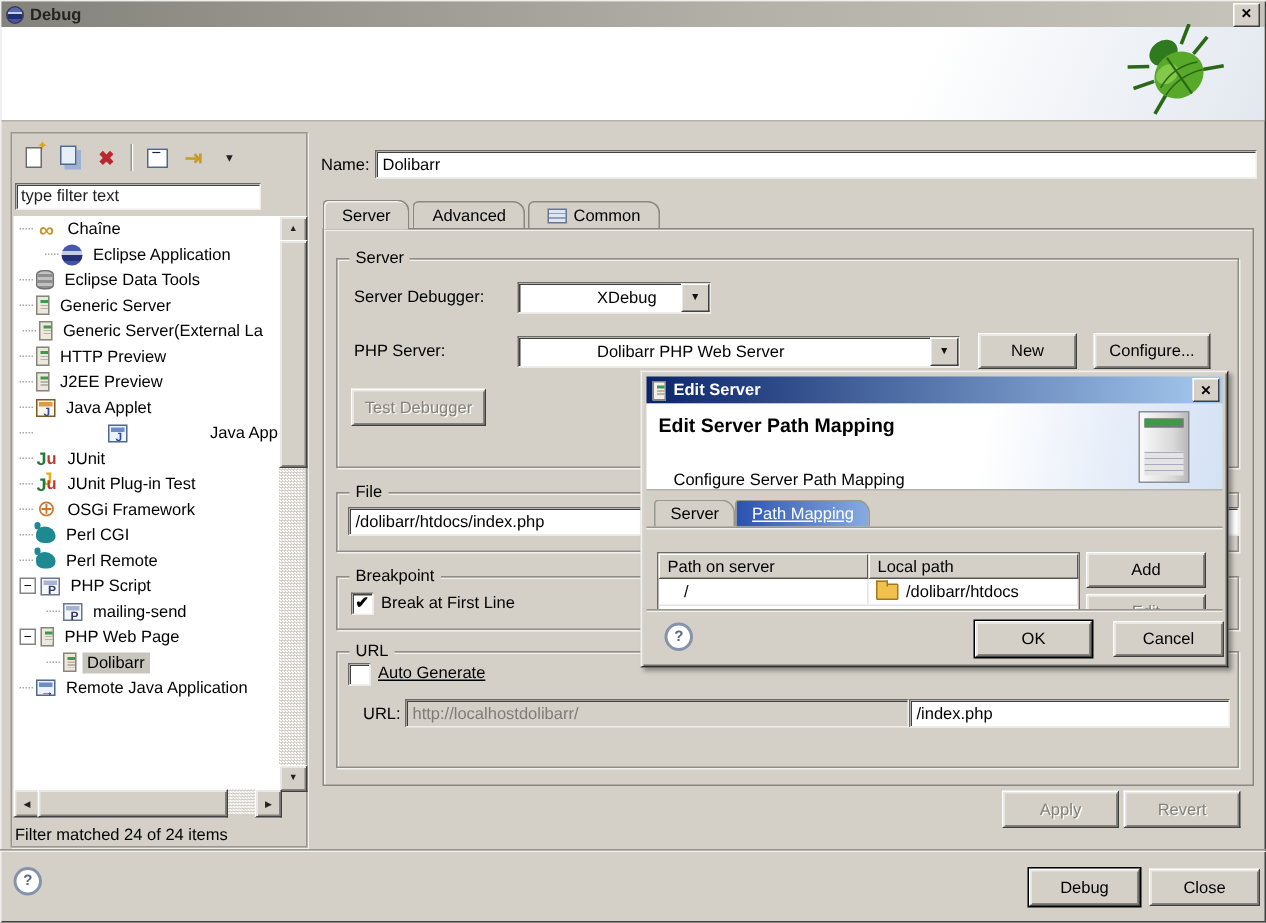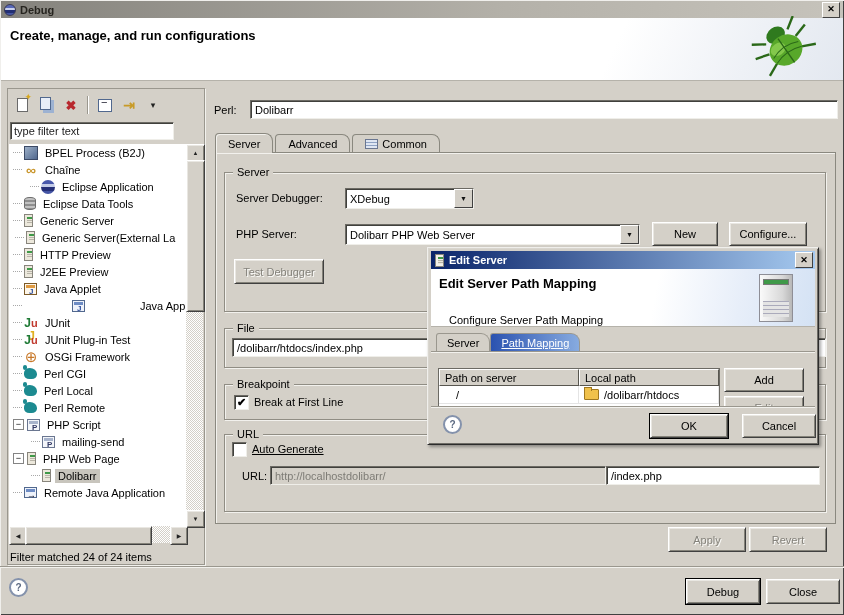--- a/index.html
+++ b/index.html
@@ -23,21 +23,21 @@
   .btn{position:absolute;background:#d4d0c8;border:1px solid;border-color:#fff #404040 #404040 #fff;
     box-shadow:inset 1px 1px 0 #e9e7e2, inset -1px -1px 0 #848279;
     display:flex;align-items:center;justify-content:center;font-size:11px;}
   .btn.default{outline:1px solid #000;text-align:center;}
   .btn.disabled{color:#84827b;text-shadow:1px 1px 0 #fdfdfb;}
   .field{position:absolute;background:#fff;border:1px solid;border-color:#6c6a64 #efeee9 #efeee9 #6c6a64;
     box-shadow:inset 1px 1px 0 #40403c;display:flex;align-items:center;padding:0 4px;}
   .field.disabled{background:#d4d0c8;color:#7e7c76;}
   .combo{position:absolute;background:#fff;border:1px solid;border-color:#6c6a64 #efeee9 #efeee9 #6c6a64;
     box-shadow:inset 1px 1px 0 #40403c;display:flex;align-items:center;}
-  .combo .cv{flex:1;padding:0 4px;white-space:nowrap;overflow:hidden;}
+  .combo .cv{flex:1;padding:0 4px;white-space:nowrap;overflow:hidden;margin-left:48px;}
   .combo .cbtn{width:17px;align-self:stretch;background:#d4d0c8;border:1px solid;border-color:#fff #404040 #404040 #fff;
     display:flex;align-items:center;justify-content:center;font-size:7px;color:#111;}
   .group{position:absolute;border:1px solid #908d84;box-shadow:1px 1px 0 #f2f1ed, inset 1px 1px 0 #f2f1ed;}
   .glegend{position:absolute;top:-7px;left:8px;background:#d4d0c8;padding:0 4px;}
   .cb{position:absolute;width:13px;height:13px;background:#fff;border:1px solid;border-color:#6c6a64 #efeee9 #efeee9 #6c6a64;
     box-shadow:inset 1px 1px 0 #40403c;display:flex;align-items:center;justify-content:center;font-size:11px;font-weight:bold;line-height:1;}
   .lbl{position:absolute;white-space:nowrap;}
   .helpcircle{position:absolute;width:15px;height:15px;border:2px solid #8492ac;border-radius:50%;
     display:flex;align-items:center;justify-content:center;font-size:10px;font-weight:bold;color:#5a6880;background:#fff;}
   
@@ -146,21 +146,20 @@
 
 <div id="win">
 
   <div class="titlebar">
     <span class="ic-eclipse-sphere"></span>
     <span class="ttext">Debug</span>
     <span class="xbtn">✕</span>
   </div>
 
   <div class="banner">
-    <h1>Create, manage, and run configurations</h1>
     <svg class="bug" viewBox="0 0 86 62">
       <g transform="rotate(-35 43 34)">
         <g stroke="#2a6818" stroke-width="2.4" fill="none">
           <path d="M30 18 L18 10"></path>
             <path d="M27 28 L13 24"></path>
             <path d="M28 40 L15 46"></path>
           <path d="M56 18 L68 10"></path>
             <path d="M59 28 L73 24"></path>
             <path d="M58 40 L71 46"></path>
         </g>
@@ -181,25 +180,20 @@
         <span class="tbicon tb-delete"></span>
         <span class="tbsep"></span>
         <span class="tbicon tb-collapse-all"></span>
         <span class="tbicon tb-filter"></span>
         <span class="tbicon tb-filter-menu"></span>
       </div>
     <input class="filterbox" value="type filter text" style="">
     <div class="treewrap" id="tree">
         <div class="tree-row" style="padding-left: 4px;">
           <span class="stub"></span>
-          <span class="ic ic-bpel"></span>
-          <span class="tlabel">BPEL Process (B2J)</span>
-        </div>
-        <div class="tree-row" style="padding-left: 4px;">
-          <span class="stub"></span>
           <span class="ic ic-chain"></span>
           <span class="tlabel">Chaîne</span>
         </div>
         <div class="tree-row" style="padding-left: 21px;">
           <span class="stub"></span>
           <span class="ic ic-eclipse"></span>
           <span class="tlabel">Eclipse Application</span>
         </div>
         <div class="tree-row" style="padding-left: 4px;">
           <span class="stub"></span>
@@ -248,25 +242,20 @@
         </div>
         <div class="tree-row" style="padding-left: 4px;">
           <span class="stub"></span>
           <span class="ic ic-osgi"></span>
           <span class="tlabel">OSGi Framework</span>
         </div>
         <div class="tree-row" style="padding-left: 4px;">
           <span class="stub"></span>
           <span class="ic ic-perl"></span>
           <span class="tlabel">Perl CGI</span>
-        </div>
-        <div class="tree-row" style="padding-left: 4px;">
-          <span class="stub"></span>
-          <span class="ic ic-perl"></span>
-          <span class="tlabel">Perl Local</span>
         </div>
         <div class="tree-row" style="padding-left: 4px;">
           <span class="stub"></span>
           <span class="ic ic-perl"></span>
           <span class="tlabel">Perl Remote</span>
         </div>
         <div class="tree-row" style="padding-left: 4px;">
           <span class="expander">−</span>
           <span class="ic ic-phpscript"></span>
           <span class="tlabel">PHP Script</span>
@@ -298,21 +287,21 @@
     <div class="thumb" style="left:178px;top:71px;width:17px;height:150px;"></div>
     <div class="sbbtn" style="left:178px;top:421px;width:17px;height:16px;">▼</div>
 
     <div class="sb" style="left:1px;top:437px;width:177px;height:17px;"></div>
     <div class="sbbtn" style="left:1px;top:437px;width:16px;height:17px;">◀</div>
     <div class="thumb" style="left:17px;top:437px;width:125px;height:17px;"></div>
     <div class="sbbtn" style="left:162px;top:437px;width:16px;height:17px;">▶</div>
     <div class="statusline">Filter matched 24 of 24 items</div>
   </div>
 
-  <span class="lbl" style="left:214px;top:104px;">Perl:</span>
+  <span class="lbl" style="left:214px;top:104px;">Name:</span>
   <div class="field" style="left:250px;top:100px;width:578px;height:17px;">
     <span>Dolibarr</span>
   </div>
 
   <div class="tabrow" id="maintabs">
       <div class="tab active">
         <span>Server</span>
       </div>
       <div class="tab">
         <span>Advanced</span>

